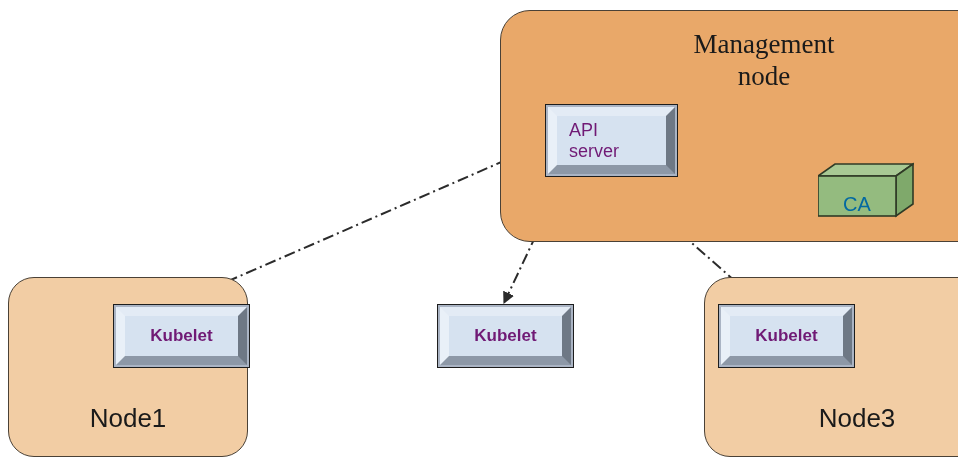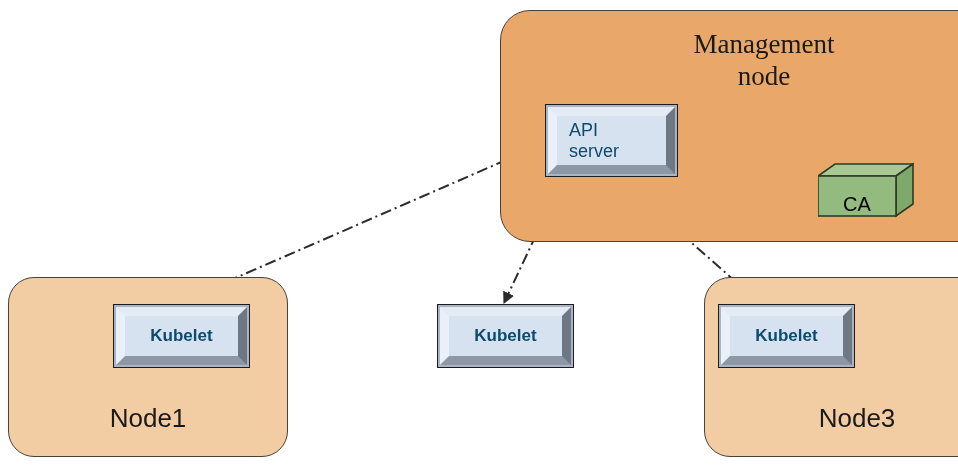--- a/index.html
+++ b/index.html
@@ -77,21 +77,21 @@
     border-right-color: #6e7885;
     border-bottom-color: #8d98a7;
     background: #d6e2f0;
     box-sizing: border-box;
   }
   .plate .plate-label {
     position: absolute;
     inset: 9px;
     display: flex;
     align-items: center;
-    color: #0c4a6e;
+    color: #701a75;
     white-space: pre-line;
     line-height: 1.16;
     z-index: 2;
   }
   .plate.api .plate-label {
     justify-content: flex-start;
     padding-left: 14px;
     font-size: 18px;
   }
   .plate.kubelet .plate-label {
@@ -105,21 +105,21 @@
     position: absolute;
   }
   .cuboid svg { display: block; }
   .cuboid .cuboid-label {
     position: absolute;
     left: 0;
     top: 22px;
     width: 78px;
     text-align: center;
     font-size: 20px;
-    color: #000000;
+    color: #0369a1;
     line-height: 40px;
   }
 </style>
 </head>
 <body>
 
 <div id="canvas">
 
   <svg id="edges" viewBox="0 0 958 468" width="958" height="468" xmlns="http://www.w3.org/2000/svg">
     <defs>
@@ -149,21 +149,21 @@
 
   <div class="cuboid" style="left:818px; top:162px; width:96px; height:56px;">
     <svg width="96" height="56" viewBox="0 0 96 56" xmlns="http://www.w3.org/2000/svg">
       <polygon points="0,14 17,2 95,2 78,14" fill="#a8c994" stroke="#2f3a26" stroke-width="1.6"></polygon>
       <polygon points="78,14 95,2 95,42 78,54" fill="#7fa96b" stroke="#2f3a26" stroke-width="1.6"></polygon>
       <rect x="0" y="14" width="78" height="40" fill="#94bb7f" stroke="#2f3a26" stroke-width="1.6"></rect>
     </svg>
     <div class="cuboid-label">CA</div>
   </div>
 
-  <div class="zone worker" style="left:8px; top:277px; width:280px; height:180px;">
+  <div class="zone worker" style="left:8px; top:277px; width:240px; height:180px;">
     <div class="zone-title">Node1</div>
   </div>
   <div class="plate kubelet" style="left:113px; top:304px; width:137px; height:64px;">
     <div class="bevel"></div>
     <div class="plate-label">Kubelet</div>
   </div>
 
   <div class="plate kubelet" style="left:437px; top:304px; width:137px; height:64px;">
     <div class="bevel"></div>
     <div class="plate-label">Kubelet</div>

